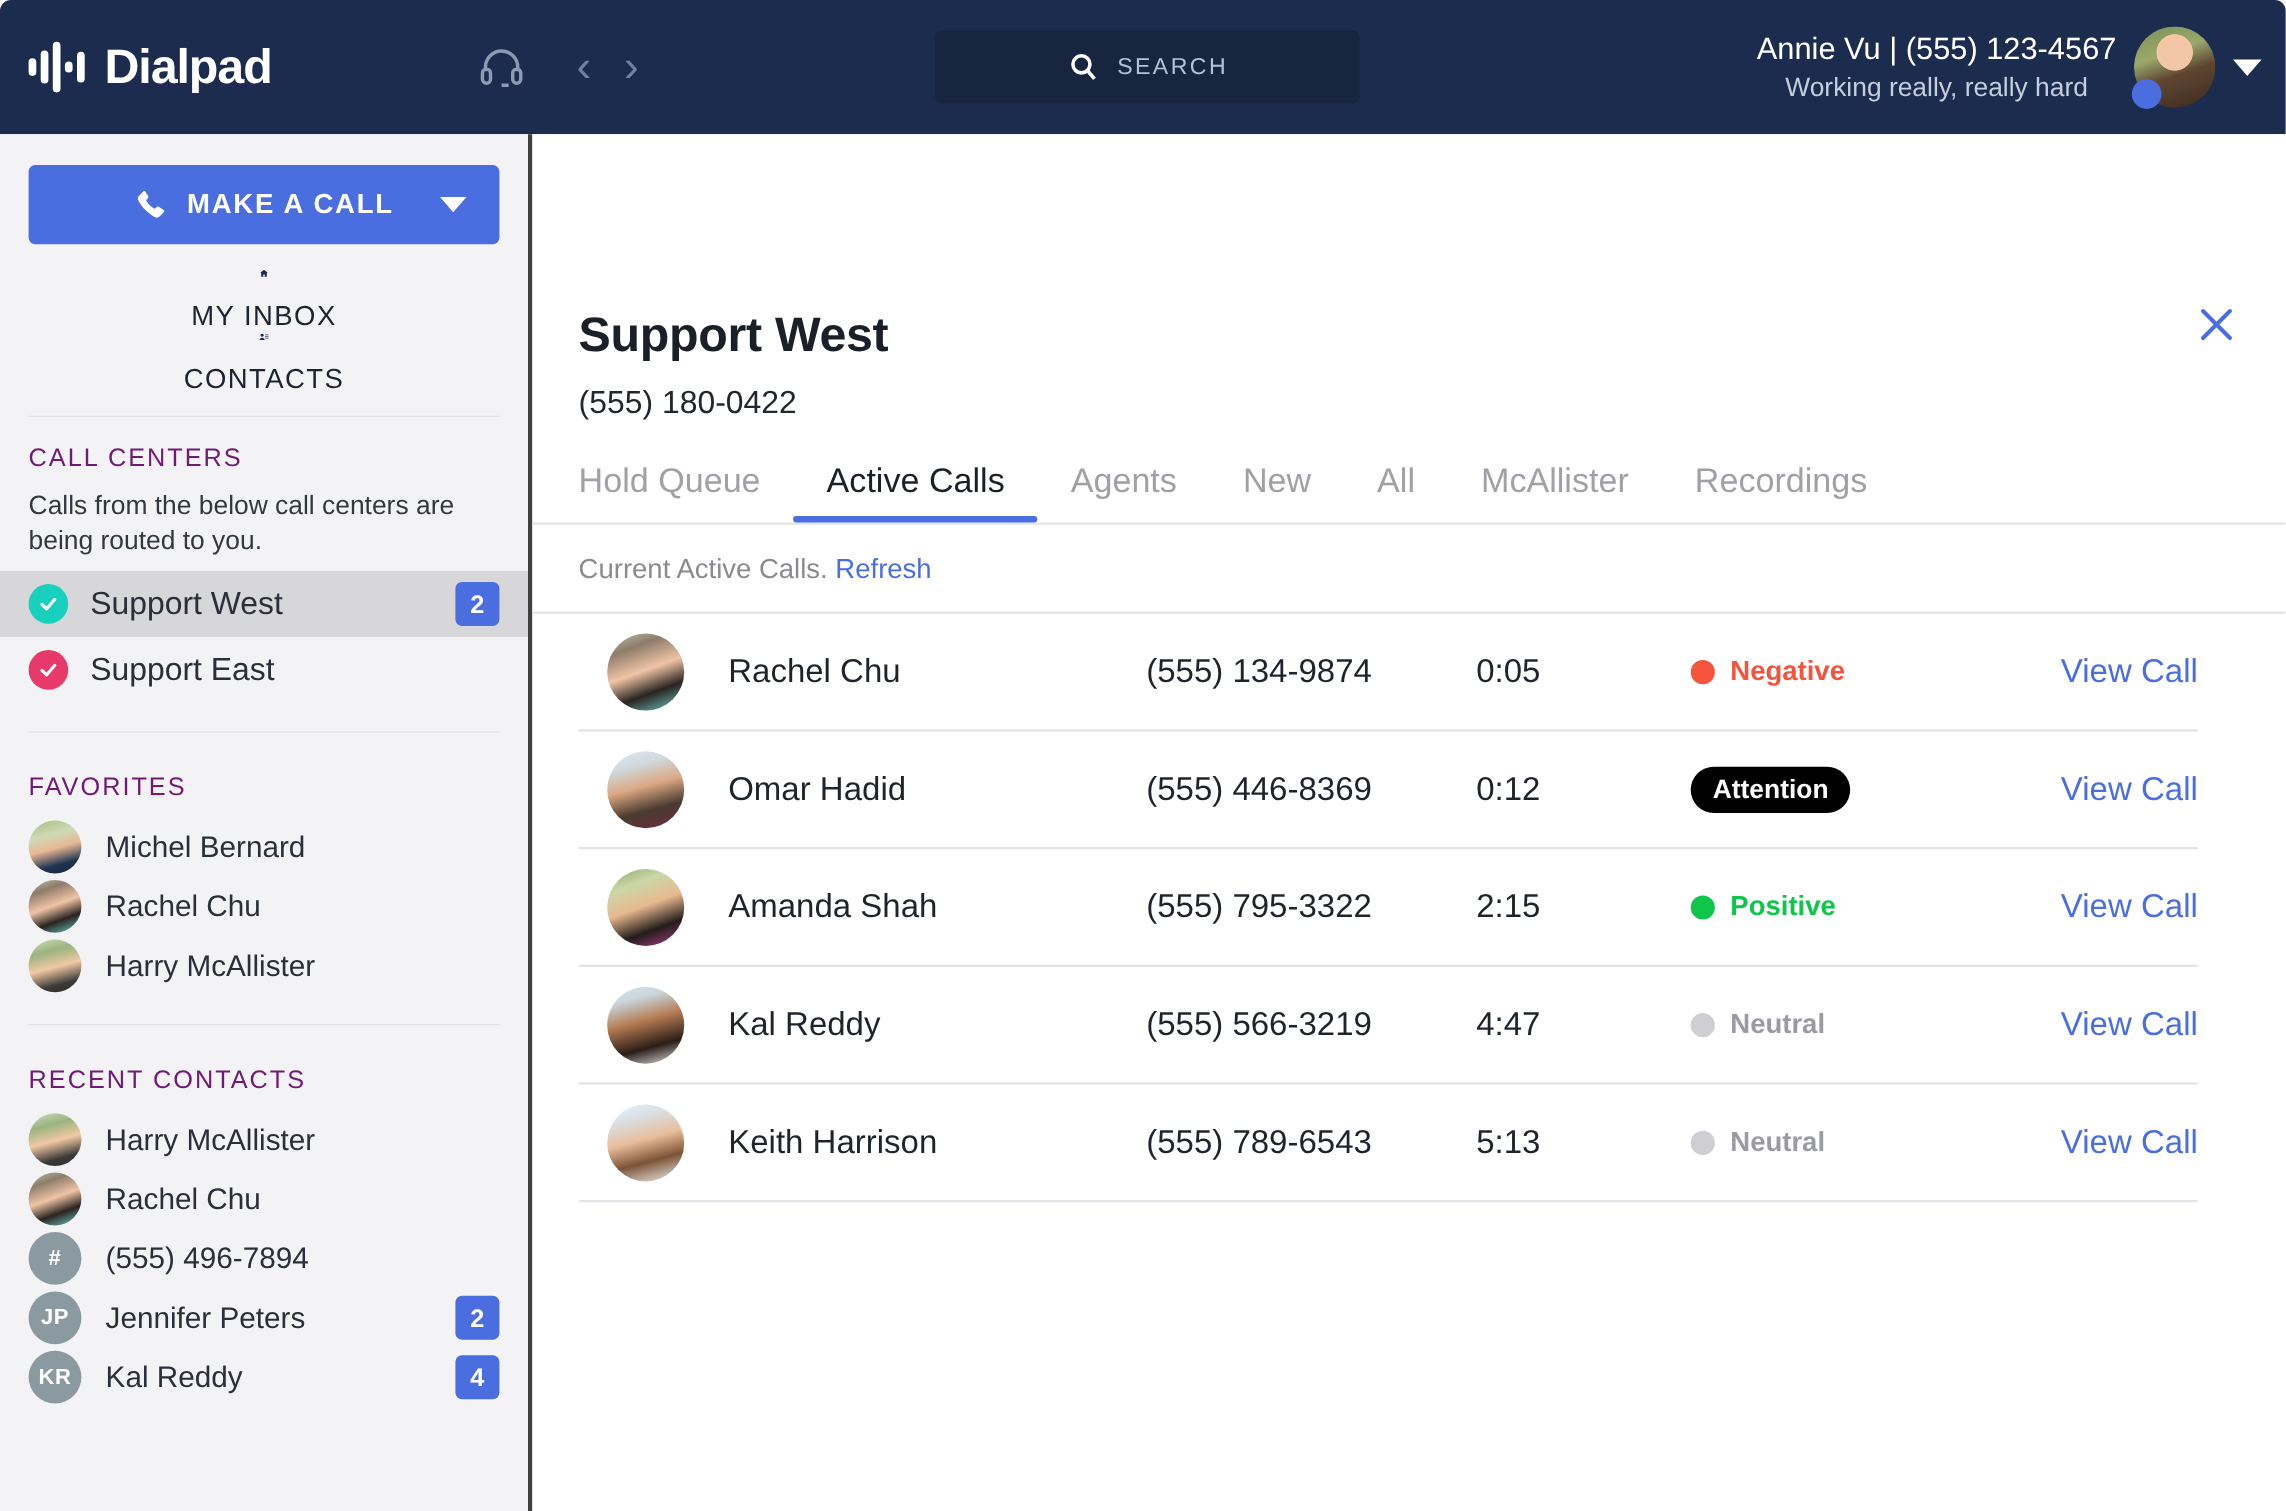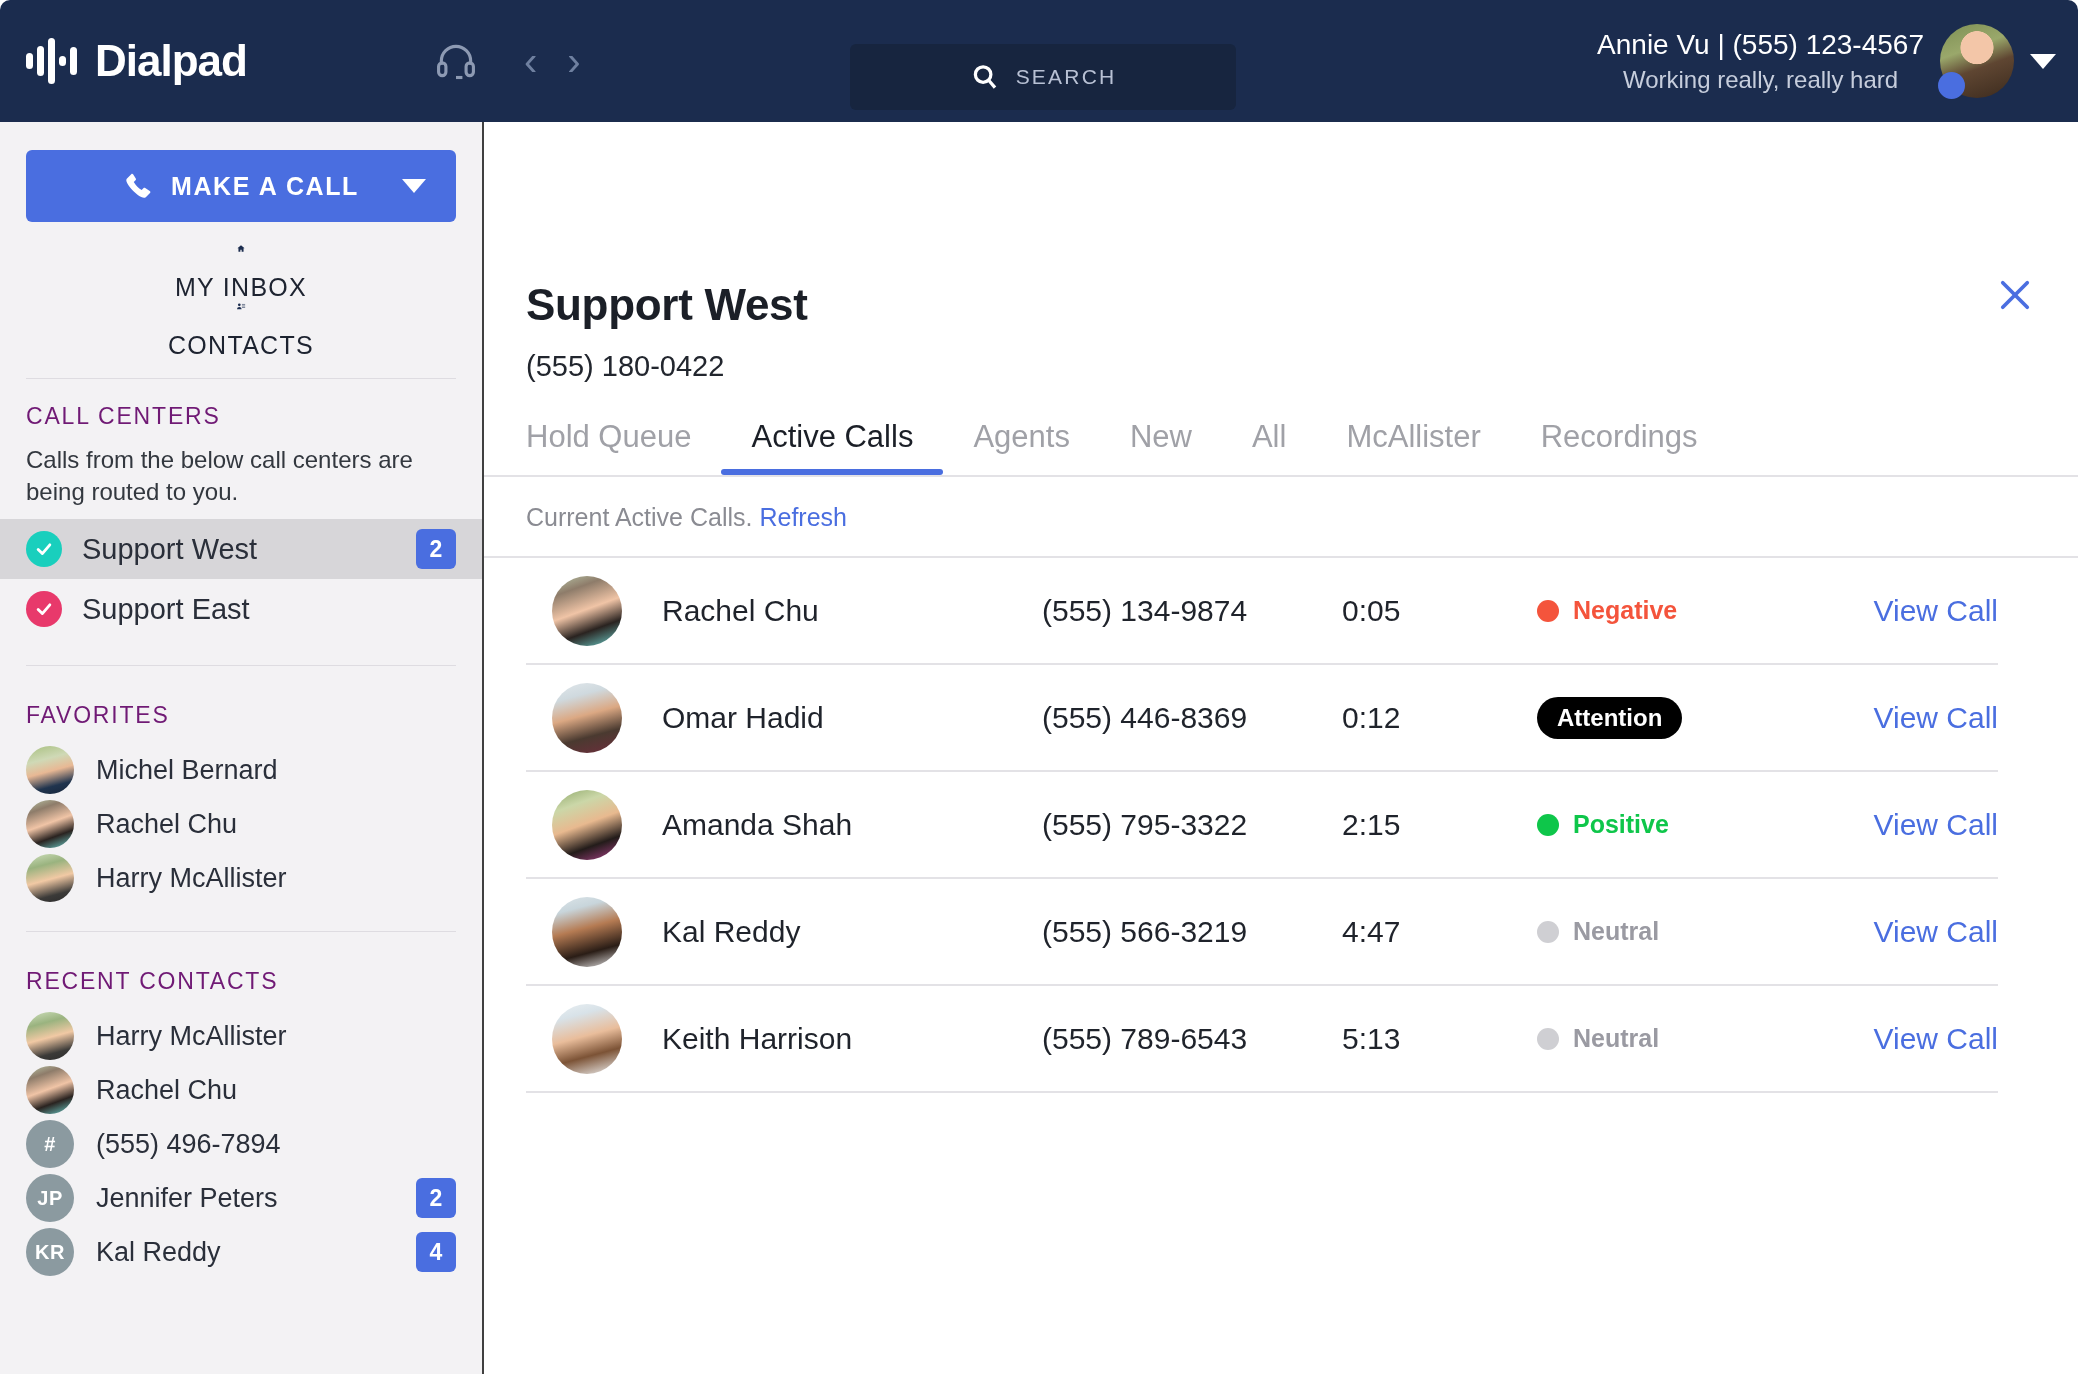--- a/index.html
+++ b/index.html
@@ -28,21 +28,21 @@
   .wave i:nth-child(3) { height: 46px; }
   .wave i:nth-child(4) { height: 10px; }
   .wave i:nth-child(5) { height: 28px; }
   .brandname { color:#fff; font-size: 44px; font-weight: 700; letter-spacing: -1px; }
 
   .headset { margin-left: 14px; color:#8d9ab3; display:flex; align-items:center; }
   .navarrows { display:flex; align-items:center; gap: 30px; margin-left: 46px; }
   .navarrows span { color:#6f80a0; font-size: 40px; line-height:1; cursor:pointer; font-weight:300; }
 
   .searchbox {
-    position:absolute; left:850px; top:44px; width:386px; height:66px;
+    position:absolute; left:850px; top:28px; width:386px; height:66px;
     background:#17253f; border-radius:6px;
     display:flex; align-items:center; justify-content:center; gap:16px;
     cursor:pointer;
   }
   .searchbox .slabel { color:#b8c1d4; font-size:21px; letter-spacing:2.2px; }
 
   .userblock {
     position:absolute; right:22px; top:0; height:122px;
     display:flex; align-items:center; gap:16px;
   }
@@ -60,21 +60,21 @@
     width:27px; height:27px; border-radius:50%; background:#4a6ee0;
   }
   .caret-down { width:0;height:0;border-left:13px solid transparent;border-right:13px solid transparent;border-top:15px solid #fff; cursor:pointer; }
 
   
   .body { display:flex; flex:1; min-height:0; }
 
   
   .sidebar {
     width: 484px; min-width:484px; background:#f3f2f4;
-    border-right:2px solid #404040;
+    border-right:4px solid #404040;
     position:relative; overflow:hidden;
   }
   .makecall {
     margin: 28px 26px 0 26px; height: 72px; border-radius:6px;
     background:#4a6ee0; color:#fff;
     display:flex; align-items:center; justify-content:center; gap:18px;
     cursor:pointer; position:relative;
   }
   .makecall .mc-label { font-size:25px; font-weight:700; letter-spacing:1.6px; }
   .makecall .mc-caret { position:absolute; right:30px; width:0;height:0;border-left:12px solid transparent;border-right:12px solid transparent;border-top:14px solid #fff; }

